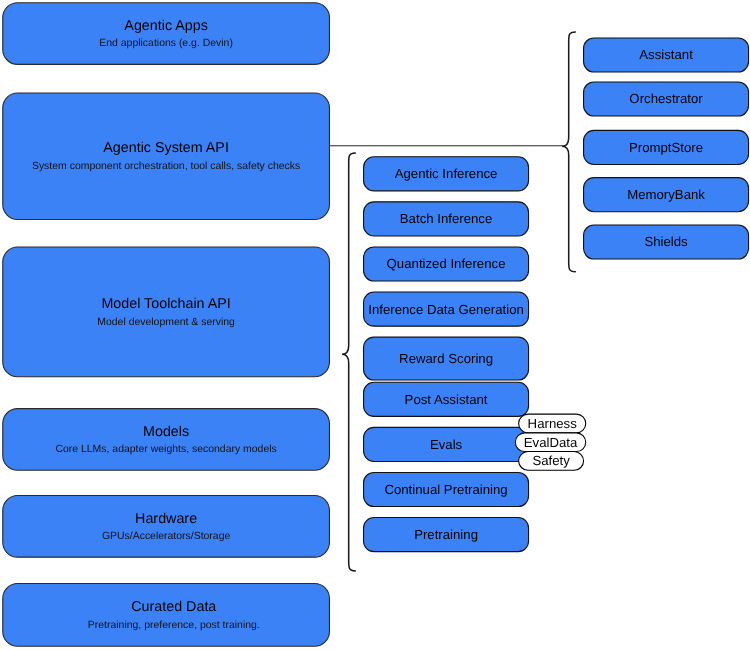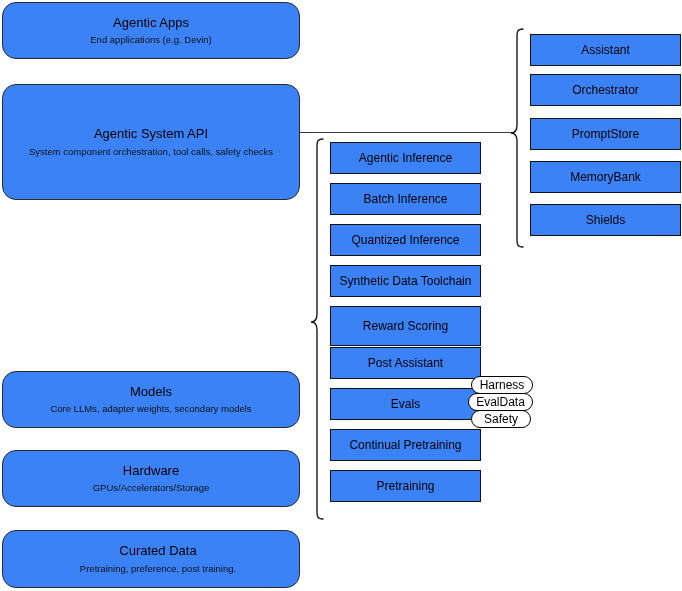--- a/index.html
+++ b/index.html
@@ -47,21 +47,21 @@
     margin-bottom: 3px;
   }
   .layer .subtitle {
     font-size: 9.5px;
     color: #111111;
   }
 
   
   .chip {
     font-size: 12px;
-    border-radius: 0;
+    border-radius: 10px;
     border: 1px solid #111111;
   }
 
   
   .pill {
     position: absolute;
     box-sizing: border-box;
     background: #ffffff;
     border: 1px solid #000000;
     border-radius: 999px;
@@ -96,20 +96,24 @@
   <div class="node layer" style="left:2px; top:2px; width:298px; height:57px;">
     <div class="title">Agentic Apps</div>
     <div class="subtitle">End applications (e.g. Devin)</div>
   </div>
 
   <div class="node layer" style="left:2px; top:84px; width:298px; height:116px;">
     <div class="title">Agentic System API</div>
     <div class="subtitle">System component orchestration, tool calls, safety checks</div>
   </div>
 
+  <div class="node layer" style="left:2px; top:224px; width:298px; height:119px;">
+    <div class="title">Model Toolchain API</div>
+    <div class="subtitle">Model development &amp; serving</div>
+  </div>
 
   <div class="node layer" style="left:2px; top:371px; width:298px; height:57px;">
     <div class="title">Models</div>
     <div class="subtitle">Core LLMs, adapter weights, secondary models</div>
   </div>
 
   <div class="node layer" style="left:2px; top:450px; width:298px; height:57px;">
     <div class="title">Hardware</div>
     <div class="subtitle">GPUs/Accelerators/Storage</div>
   </div>
@@ -133,21 +137,21 @@
 
   <div class="node chip" style="left:330px; top:183px; width:151px; height:32px;">
     <span>Batch Inference</span>
   </div>
 
   <div class="node chip" style="left:330px; top:224px; width:151px; height:32px;">
     <span>Quantized Inference</span>
   </div>
 
   <div class="node chip" style="left:330px; top:265px; width:151px; height:32px;">
-    <span>Synthetic Data Toolchain</span>
+    <span>Inference Data Generation</span>
   </div>
 
   <div class="node chip" style="left:330px; top:306px; width:151px; height:40px;">
     <span>Reward Scoring</span>
   </div>
 
   <div class="node chip" style="left:330px; top:347px; width:151px; height:32px;">
     <span>Post Assistant</span>
   </div>
 

